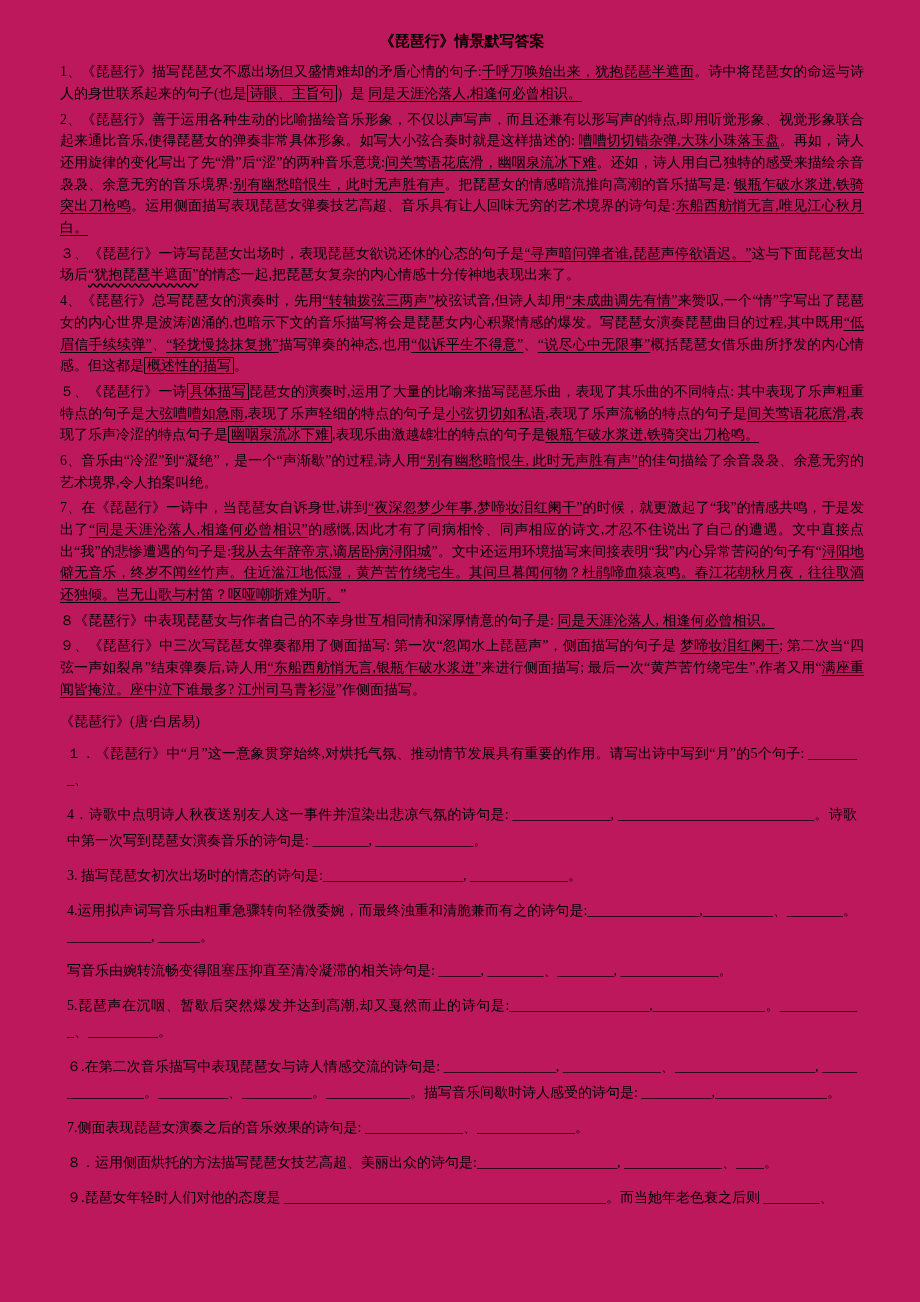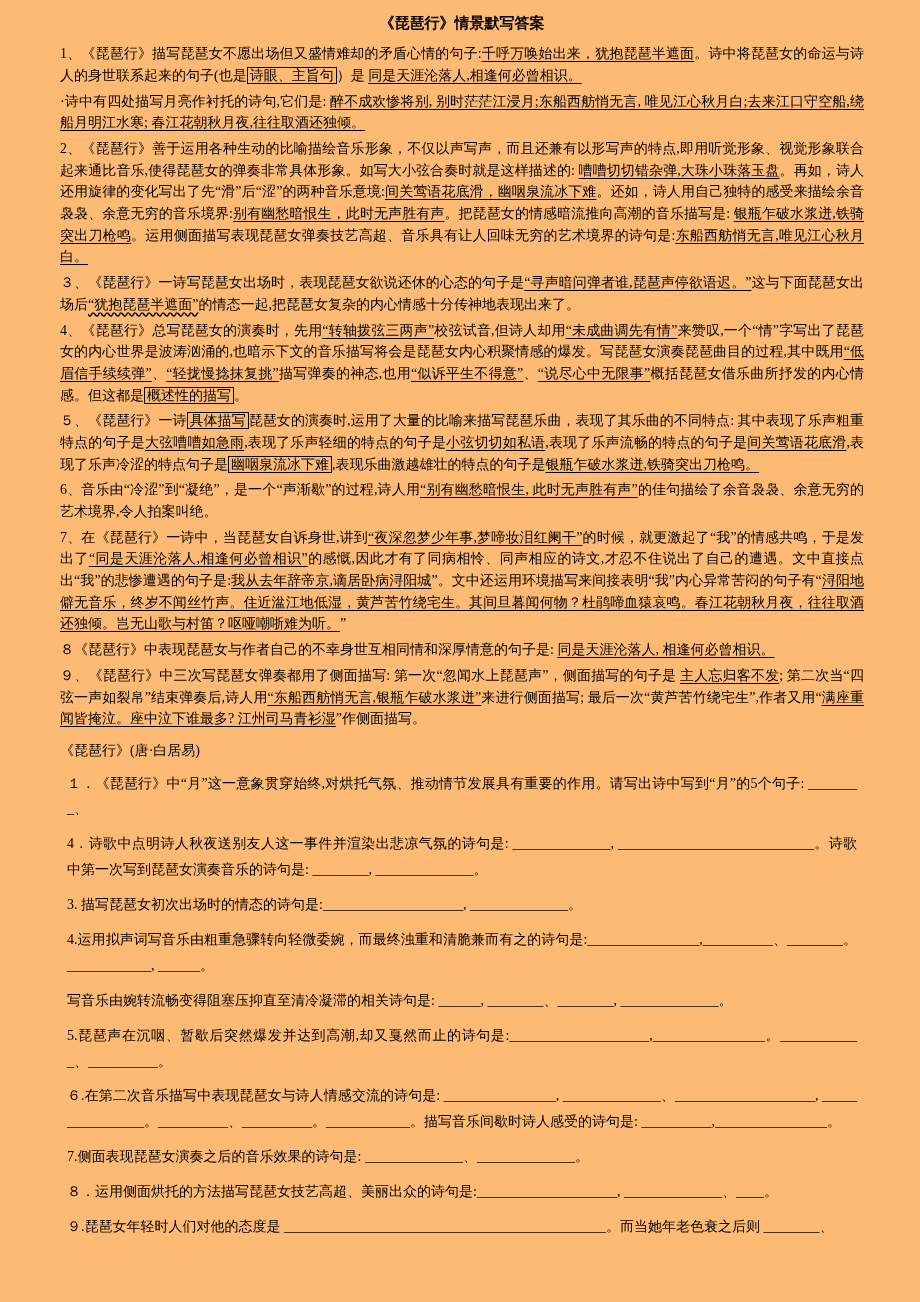--- a/index.html
+++ b/index.html
@@ -2,22 +2,22 @@
 <html><head>
 <meta charset="utf-8">
 <style>
   * { box-sizing: border-box; }
   html, body { margin: 0; padding: 0; background: #ffffff; }
   .page {
     position: relative;
     width: 920px;
     height: 1302px;
     margin: 0 auto;
-    background: #fdba74;
-    padding: 10px 52px 8px 56px;
+    background: #be185d;
+    padding: 28px 52px 8px 56px;
     overflow: hidden;
     font-family: "Liberation Serif", "DejaVu Serif", serif;
     font-size: 14px;
     color: #000000;
     line-height: 1.55;
   }
   .title {
     text-align: center;
     font-weight: bold;
     font-size: 15px;
@@ -46,29 +46,28 @@
     line-height: 1.85;
   }
 </style>
 </head>
 <body>
 
 <div class="page">
   <h1 class="title">《琵琶行》情景默写答案</h1>
   <div id="doc-body">
       <p class="para"><span>1、《琵琶行》描写琵琶女不愿出场但又盛情难却的矛盾心情的句子:</span><span class="f-u">千呼万唤始出来，犹抱琵琶半遮面</span><span>。诗中将琵琶女的命运与诗人的身世联系起来的句子(也是</span><span class="f-box">诗眼、主旨句</span><span>）是 </span><span class="f-u">同是天涯沦落人,相逢何必曾相识。</span></p>
-      <p class="para"><span>·诗中有四处描写月亮作衬托的诗句,它们是: </span><span class="f-u">醉不成欢惨将别, 别时茫茫江浸月;东船西舫悄无言, 唯见江心秋月白;去来江口守空船,绕船月明江水寒; 春江花朝秋月夜,往往取酒还独倾。</span></p>
       <p class="para"><span>2、《琵琶行》善于运用各种生动的比喻描绘音乐形象，不仅以声写声，而且还兼有以形写声的特点,即用听觉形象、视觉形象联合起来通比音乐,使得琵琶女的弹奏非常具体形象。如写大小弦合奏时就是这样描述的: </span><span class="f-u">嘈嘈切切错杂弹,大珠小珠落玉盘</span><span>。再如，诗人还用旋律的变化写出了先“滑”后“涩”的两种音乐意境:</span><span class="f-u">间关莺语花底滑，幽咽泉流冰下难</span><span>。还如，诗人用自己独特的感受来描绘余音袅袅、余意无穷的音乐境界:</span><span class="f-u">别有幽愁暗恨生，此时无声胜有声</span><span>。把琵琶女的情感暗流推向高潮的音乐描写是: </span><span class="f-u">银瓶乍破水浆迸,铁骑突出刀枪鸣</span><span>。运用侧面描写表现琵琶女弹奏技艺高超、音乐具有让人回味无穷的艺术境界的诗句是:</span><span class="f-u">东船西舫悄无言,唯见江心秋月白。</span></p>
       <p class="para"><span>３、《琵琶行》一诗写琵琶女出场时，表现琵琶女欲说还休的心态的句子是</span><span class="f-u">“寻声暗问弹者谁,琵琶声停欲语迟。”</span><span>这与下面琵琶女出场后</span><span class="f-w">“犹抱琵琶半遮面”</span><span>的情态一起,把琵琶女复杂的内心情感十分传神地表现出来了。</span></p>
       <p class="para"><span>4、《琵琶行》总写琵琶女的演奏时，先用</span><span class="f-u">“转轴拨弦三两声”</span><span>校弦试音,但诗人却用</span><span class="f-u">“未成曲调先有情”</span><span>来赞叹,一个“情”字写出了琵琶女的内心世界是波涛汹涌的,也暗示下文的音乐描写将会是琵琶女内心积聚情感的爆发。写琵琶女演奏琵琶曲目的过程,其中既用</span><span class="f-u">“低眉信手续续弹”</span><span>、</span><span class="f-u">“轻拢慢捻抹复挑”</span><span>描写弹奏的神态,也用</span><span class="f-u">“似诉平生不得意”</span><span>、</span><span class="f-u">“说尽心中无限事”</span><span>概括琵琶女借乐曲所抒发的内心情感。但这都是</span><span class="f-box">概述性的描写</span><span>。</span></p>
       <p class="para"><span>５、《琵琶行》一诗</span><span class="f-box">具体描写</span><span>琵琶女的演奏时,运用了大量的比喻来描写琵琶乐曲，表现了其乐曲的不同特点: 其中表现了乐声粗重特点的句子是</span><span class="f-u">大弦嘈嘈如急雨</span><span>,表现了乐声轻细的特点的句子是</span><span class="f-u">小弦切切如私语</span><span>,表现了乐声流畅的特点的句子是</span><span class="f-u">间关莺语花底滑</span><span>,表现了乐声冷涩的特点句子是</span><span class="f-box">幽咽泉流冰下难</span><span>,表现乐曲激越雄壮的特点的句子是</span><span class="f-u">银瓶乍破水浆迸,铁骑突出刀枪鸣。</span></p>
       <p class="para"><span>6、音乐由“冷涩”到“凝绝”，是一个“声渐歇”的过程,诗人用</span><span class="f-u">“别有幽愁暗恨生, 此时无声胜有声”</span><span>的佳句描绘了余音袅袅、余意无穷的艺术境界,令人拍案叫绝。</span></p>
       <p class="para"><span>7、在《琵琶行》一诗中，当琵琶女自诉身世,讲到</span><span class="f-u">“夜深忽梦少年事,梦啼妆泪红阑干”</span><span>的时候，就更激起了“我”的情感共鸣，于是发出了</span><span class="f-u">“同是天涯沦落人,相逢何必曾相识”</span><span>的感慨,因此才有了同病相怜、同声相应的诗文,才忍不住说出了自己的遭遇。文中直接点出“我”的悲惨遭遇的句子是:</span><span class="f-u">我从去年辞帝京,谪居卧病浔阳城</span><span>”。文中还运用环境描写来间接表明“我”内心异常苦闷的句子有“</span><span class="f-u">浔阳地僻无音乐，终岁不闻丝竹声。住近湓江地低湿，黄芦苦竹绕宅生。其间旦暮闻何物？杜鹃啼血猿哀鸣。春江花朝秋月夜，往往取酒还独倾。岂无山歌与村笛？呕哑嘲哳难为听。</span><span>”</span></p>
       <p class="para"><span>８《琵琶行》中表现琵琶女与作者自己的不幸身世互相同情和深厚情意的句子是: </span><span class="f-u">同是天涯沦落人, 相逢何必曾相识。</span></p>
-      <p class="para"><span>９、《琵琶行》中三次写琵琶女弹奏都用了侧面描写: 第一次“忽闻水上琵琶声”，侧面描写的句子是 </span><span class="f-u">主人忘归客不发</span><span>; 第二次当“四弦一声如裂帛”结束弹奏后,诗人用</span><span class="f-u">“东船西舫悄无言,银瓶乍破水浆迸”</span><span>来进行侧面描写; 最后一次“黄芦苦竹绕宅生”,作者又用“</span><span class="f-u">满座重闻皆掩泣。座中泣下谁最多? 江州司马青衫湿</span><span>”作侧面描写。</span></p>
+      <p class="para"><span>９、《琵琶行》中三次写琵琶女弹奏都用了侧面描写: 第一次“忽闻水上琵琶声”，侧面描写的句子是 </span><span class="f-u">梦啼妆泪红阑干</span><span>; 第二次当“四弦一声如裂帛”结束弹奏后,诗人用</span><span class="f-u">“东船西舫悄无言,银瓶乍破水浆迸”</span><span>来进行侧面描写; 最后一次“黄芦苦竹绕宅生”,作者又用“</span><span class="f-u">满座重闻皆掩泣。座中泣下谁最多? 江州司马青衫湿</span><span>”作侧面描写。</span></p>
       <p class="para sec-head"><span>《琵琶行》(唐·白居易)</span></p>
       <p class="para q"><span>１．《琵琶行》中“月”这一意象贯穿始终,对烘托气氛、推动情节发展具有重要的作用。请写出诗中写到“月”的5个句子: ________、</span></p>
       <p class="para q"><span>4．诗歌中点明诗人秋夜送别友人这一事件并渲染出悲凉气氛的诗句是: ______________, ____________________________。诗歌中第一次写到琵琶女演奏音乐的诗句是: ________, ______________。</span></p>
       <p class="para q"><span>3. 描写琵琶女初次出场时的情态的诗句是:____________________, ______________。</span></p>
       <p class="para q"><span>4.运用拟声词写音乐由粗重急骤转向轻微委婉，而最终浊重和清脆兼而有之的诗句是:________________,__________、________。____________, ______。</span></p>
       <p class="para q"><span>写音乐由婉转流畅变得阻塞压抑直至清冷凝滞的相关诗句是: ______, ________、________, ______________。</span></p>
       <p class="para q"><span>5.琵琶声在沉咽、暂歇后突然爆发并达到高潮,却又戛然而止的诗句是:____________________,________________。____________、__________。</span></p>
       <p class="para q"><span>６.在第二次音乐描写中表现琵琶女与诗人情感交流的诗句是: ________________, ______________、____________________, ________________。__________、__________。____________。描写音乐间歇时诗人感受的诗句是: __________,________________。</span></p>
       <p class="para q"><span>7.侧面表现琵琶女演奏之后的音乐效果的诗句是: ______________、______________。</span></p>
       <p class="para q"><span>８．运用侧面烘托的方法描写琵琶女技艺高超、美丽出众的诗句是:____________________, ______________、____。</span></p>

